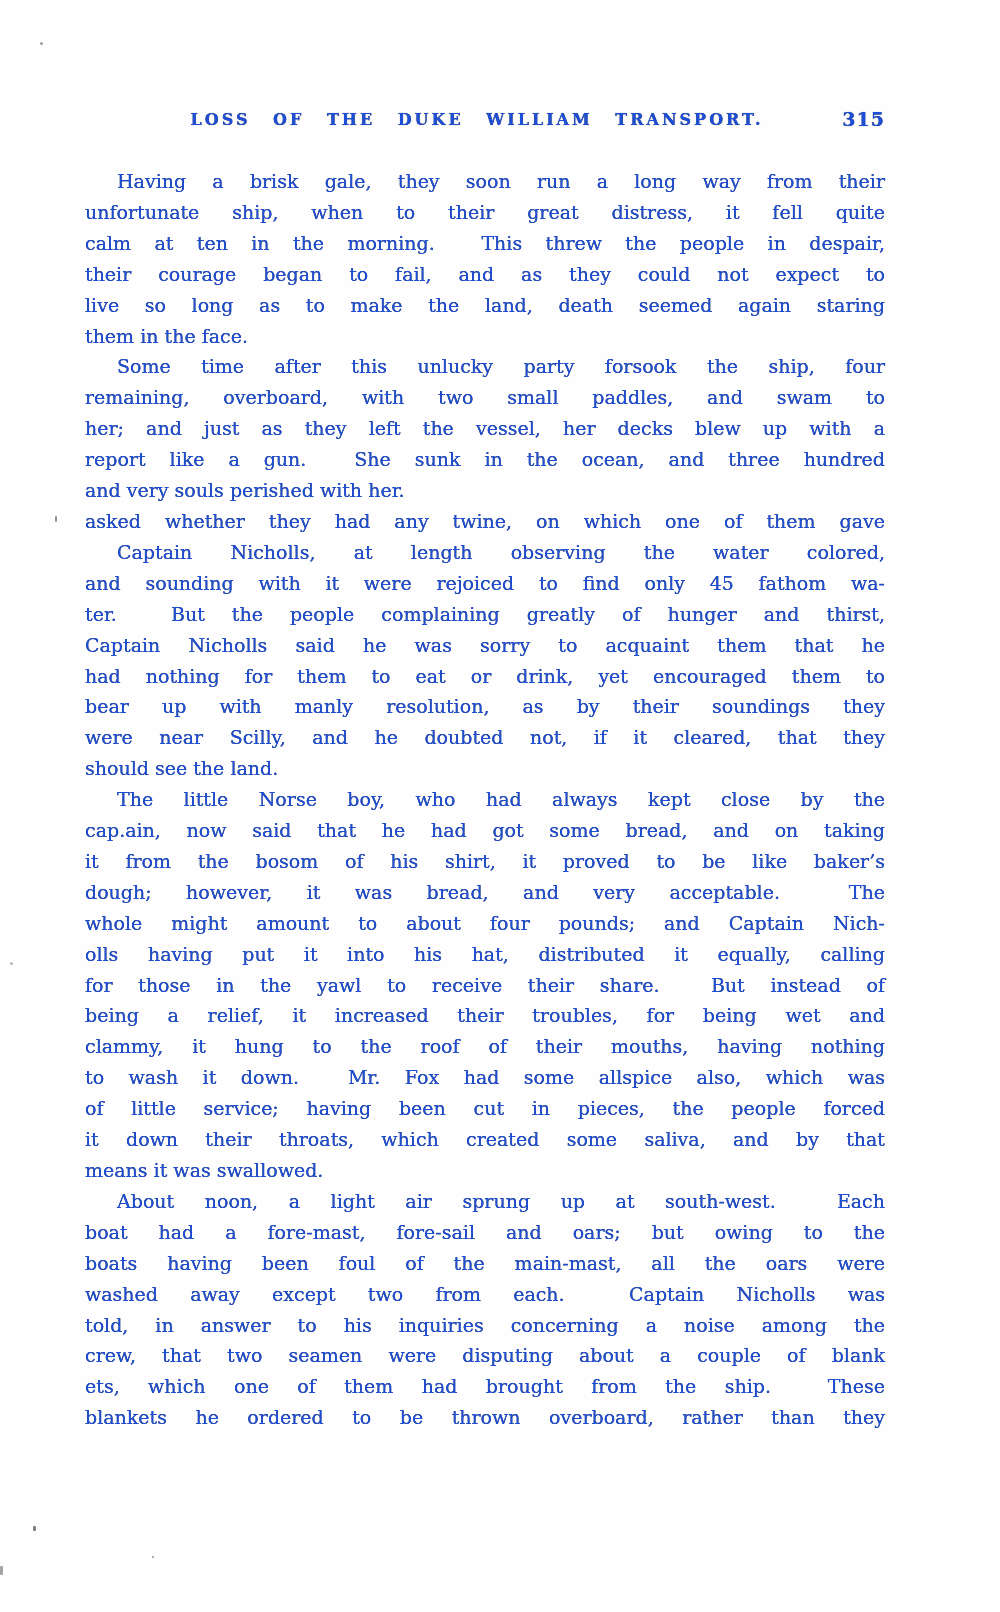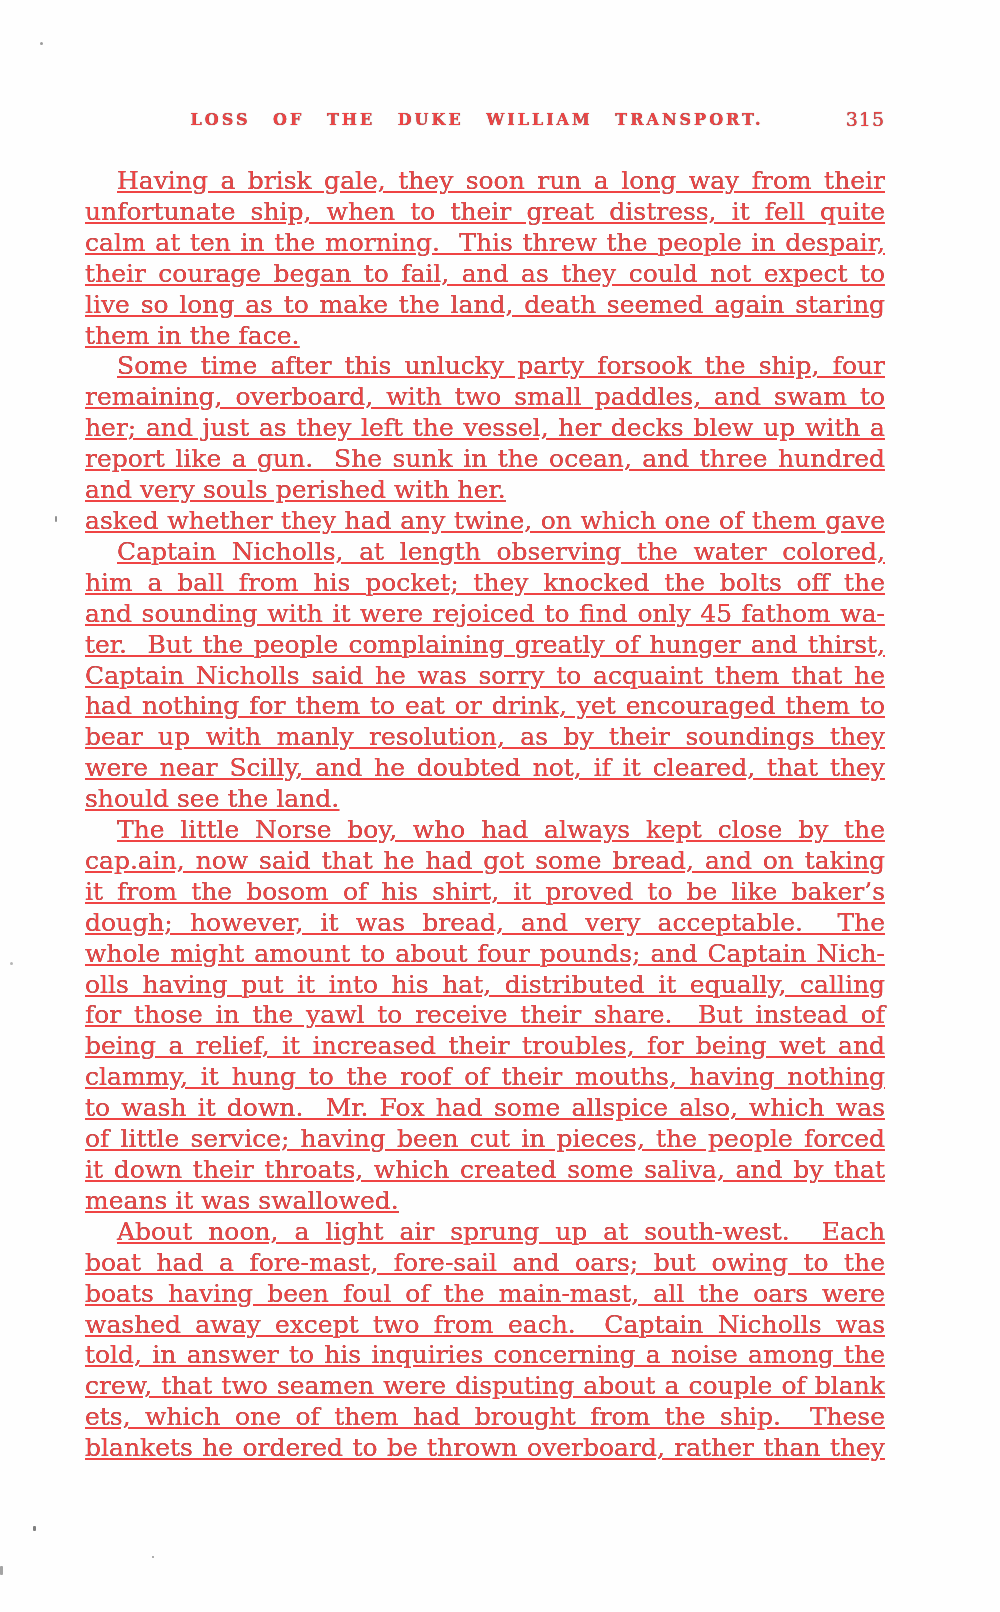--- a/index.html
+++ b/index.html
@@ -7,21 +7,21 @@
     padding: 0;
     background: #ffffff;
   }
   .page {
     position: relative;
     width: 1000px;
     height: 1612px;
     background: #fefefe;
     overflow: hidden;
     font-family: "DejaVu Serif", "Liberation Serif", serif;
-    color: #ef4444;
+    color: #1d4ed8;
   }
   
   .header {
     position: absolute;
     left: 85px;
     top: 110px;
     width: 800px;
     height: 26px;
   }
   .running-title {
@@ -35,33 +35,32 @@
     letter-spacing: 3px;
     word-spacing: 14px;
     white-space: nowrap;
     text-shadow: 0 0 0.7px rgba(0,0,0,0.85);
   }
   .page-number {
     position: absolute;
     right: 0;
     top: -2px;
     font-size: 19px;
-    font-weight: normal;
+    font-weight: bold;
     letter-spacing: 1px;
     text-shadow: 0 0 0.7px rgba(0,0,0,0.85);
   }
   
   .textcol {
     position: absolute;
     left: 85px;
     top: 166px;
     width: 800px;
-    font-size: 25px;
+    font-size: 19px;
     text-shadow: 0 0 0.6px rgba(0,0,0,0.8);
-    text-decoration: underline;
   }
   .ln {
     line-height: 30.91px;
     height: 30.91px;
     text-align: justify;
     text-align-last: justify;
     white-space: normal;
     overflow: visible;
   }
   .ln.first { text-indent: 32px; }
@@ -99,21 +98,20 @@
     <div class="ln last">them in the face.</div>
 
     <div class="ln first">Some time after this unlucky party forsook the ship, four</div>
     <div class="ln">remaining, overboard, with two small paddles, and swam to</div>
     <div class="ln">her; and just as they left the vessel, her decks blew up with a</div>
     <div class="ln">report like a gun.&nbsp; She sunk in the ocean, and three hundred</div>
     <div class="ln last">and very souls perished with her.</div>
 
     <div class="ln">asked whether they had any twine, on which one of them gave</div>
     <div class="ln first">Captain Nicholls, at length observing the water colored,</div>
-    <div class="ln">him a ball from his pocket; they knocked the bolts off the</div>
     <div class="ln">and sounding with it were rejoiced to find only 45 fathom wa-</div>
     <div class="ln">ter.&nbsp; But the people complaining greatly of hunger and thirst,</div>
     <div class="ln">Captain Nicholls said he was sorry to acquaint them that he</div>
     <div class="ln">had nothing for them to eat or drink, yet encouraged them to</div>
     <div class="ln">bear up with manly resolution, as by their soundings they</div>
     <div class="ln">were near Scilly, and he doubted not, if it cleared, that they</div>
     <div class="ln last">should see the land.</div>
 
     <div class="ln first">The little Norse boy, who had always kept close by the</div>
     <div class="ln">cap.ain, now said that he had got some bread, and on taking</div>

